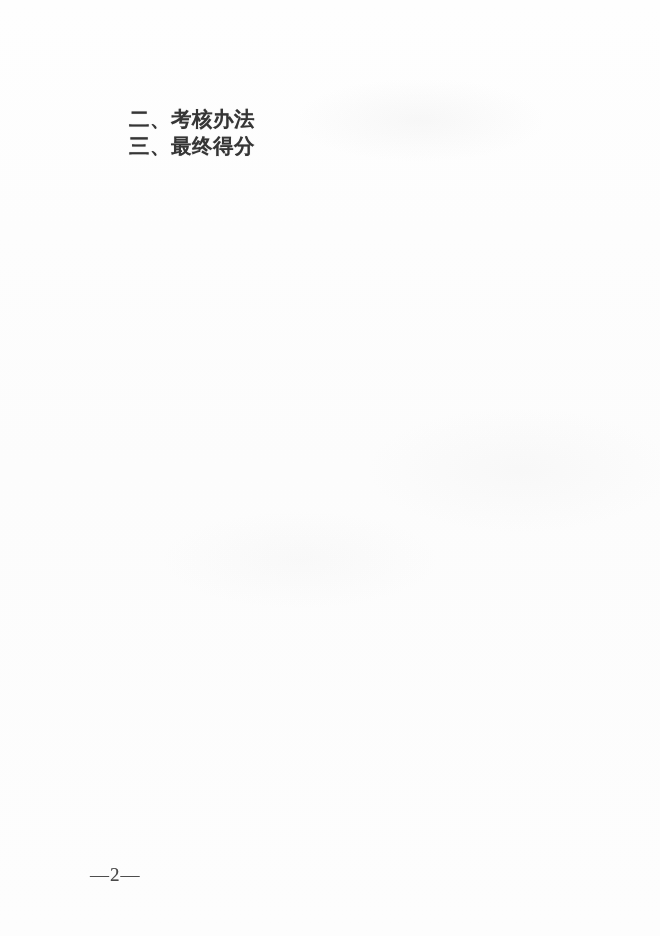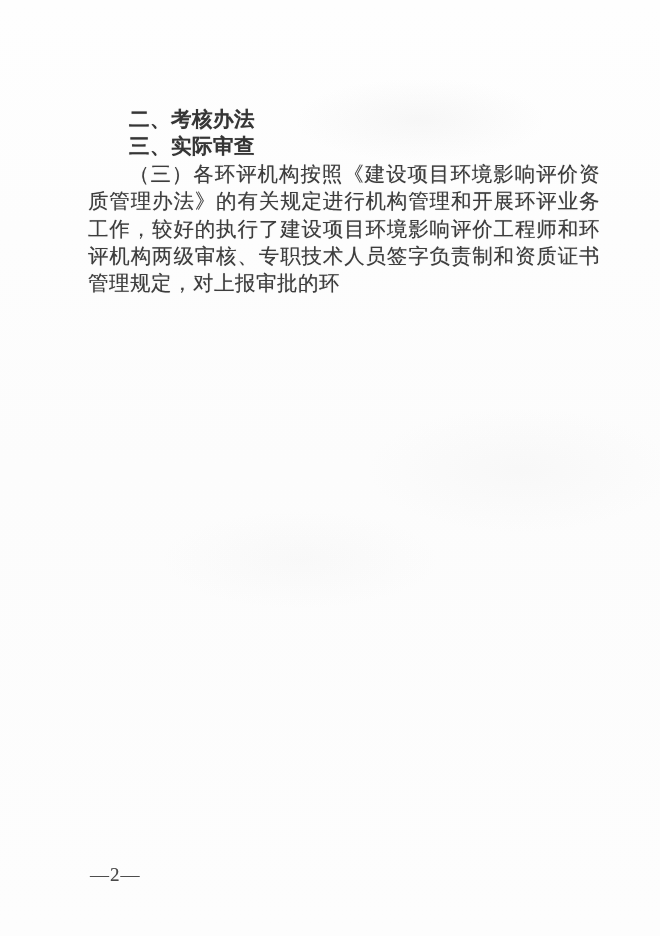--- a/index.html
+++ b/index.html
@@ -61,20 +61,19 @@
 <body>
 
 <div class="scan-page">
   <div class="content">
 
     <div class="section">
       <div class="section-heading">二、考核办法</div>
     </div>
 
     <div class="section">
-      <div class="section-heading">三、实际审查</div>
-      <div class="para">（三）各环评机构按照《建设项目环境影响评价资质管理办法》的有关规定进行机构管理和开展环评业务工作，较好的执行了建设项目环境影响评价工程师和环评机构两级审核、专职技术人员签字负责制和资质证书管理规定，对上报审批的环</div>
+      <div class="section-heading">三、最终得分</div>
     </div>
 
   </div>
 
   <div class="page-footer">—2—</div>
 </div>
 
 </body></html>

